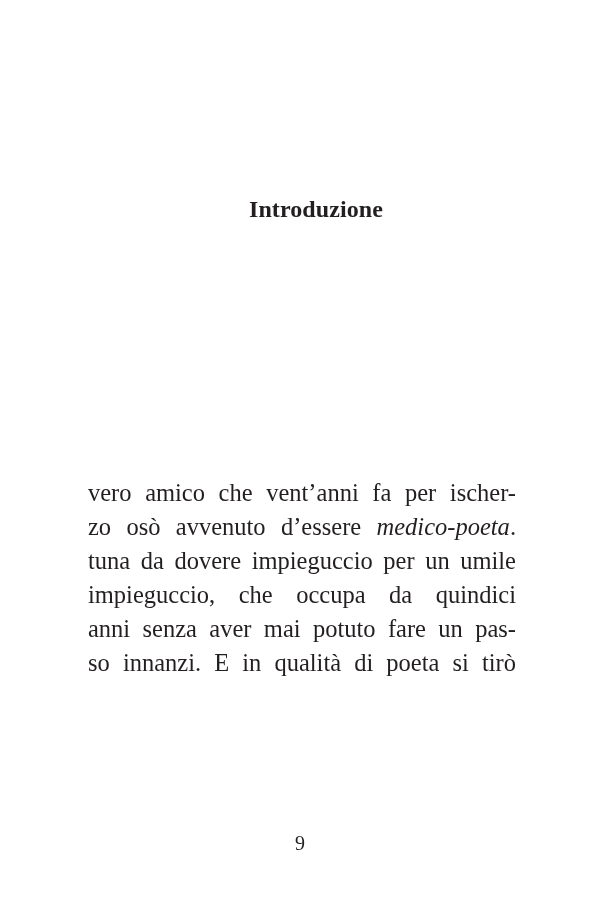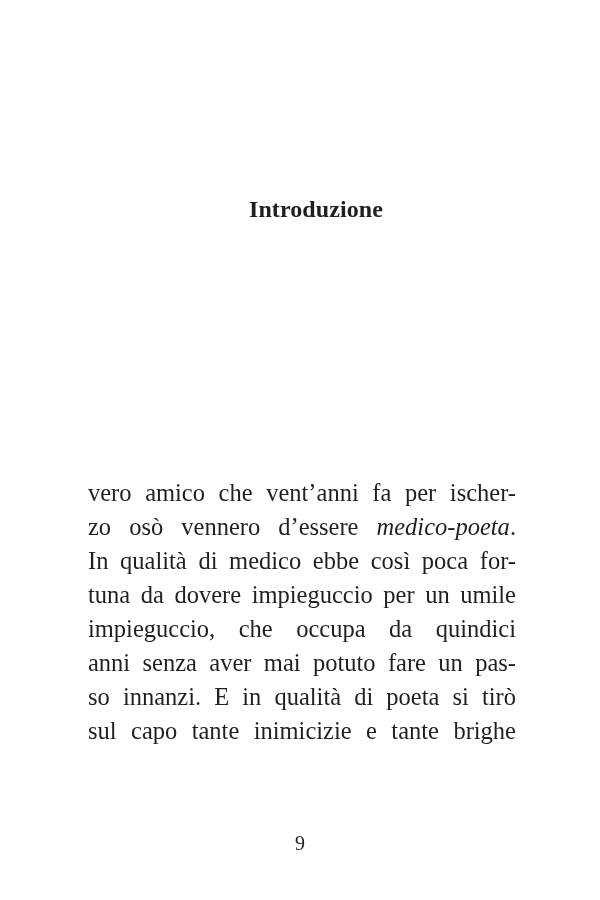--- a/index.html
+++ b/index.html
@@ -62,23 +62,21 @@
     }
   </style>
 </head>
 <body>
 
 <div class="page">
   <h1 class="chapter-title">Introduzione</h1>
 
   <div class="body-text">
     <span class="line">vero amico che vent’anni fa per ischer-</span>
-    <span class="line"><span>zo osò vennero d’essere </span><em>medico-poeta</em><span>.</span></span>
-    <span class="line">In qualità di medico ebbe così poca for-</span>
+    <span class="line"><span>zo osò avvenuto d’essere </span><em>medico-poeta</em><span>.</span></span>
     <span class="line">tuna da dovere impieguccio per un umile</span>
     <span class="line">impieguccio, che occupa da quindici</span>
     <span class="line">anni senza aver mai potuto fare un pas-</span>
     <span class="line">so innanzi. E in qualità di poeta si tirò</span>
-    <span class="line">sul capo tante inimicizie e tante brighe</span>
   </div>
 
   <div class="page-number">9</div>
 </div>
 
 </body></html>

